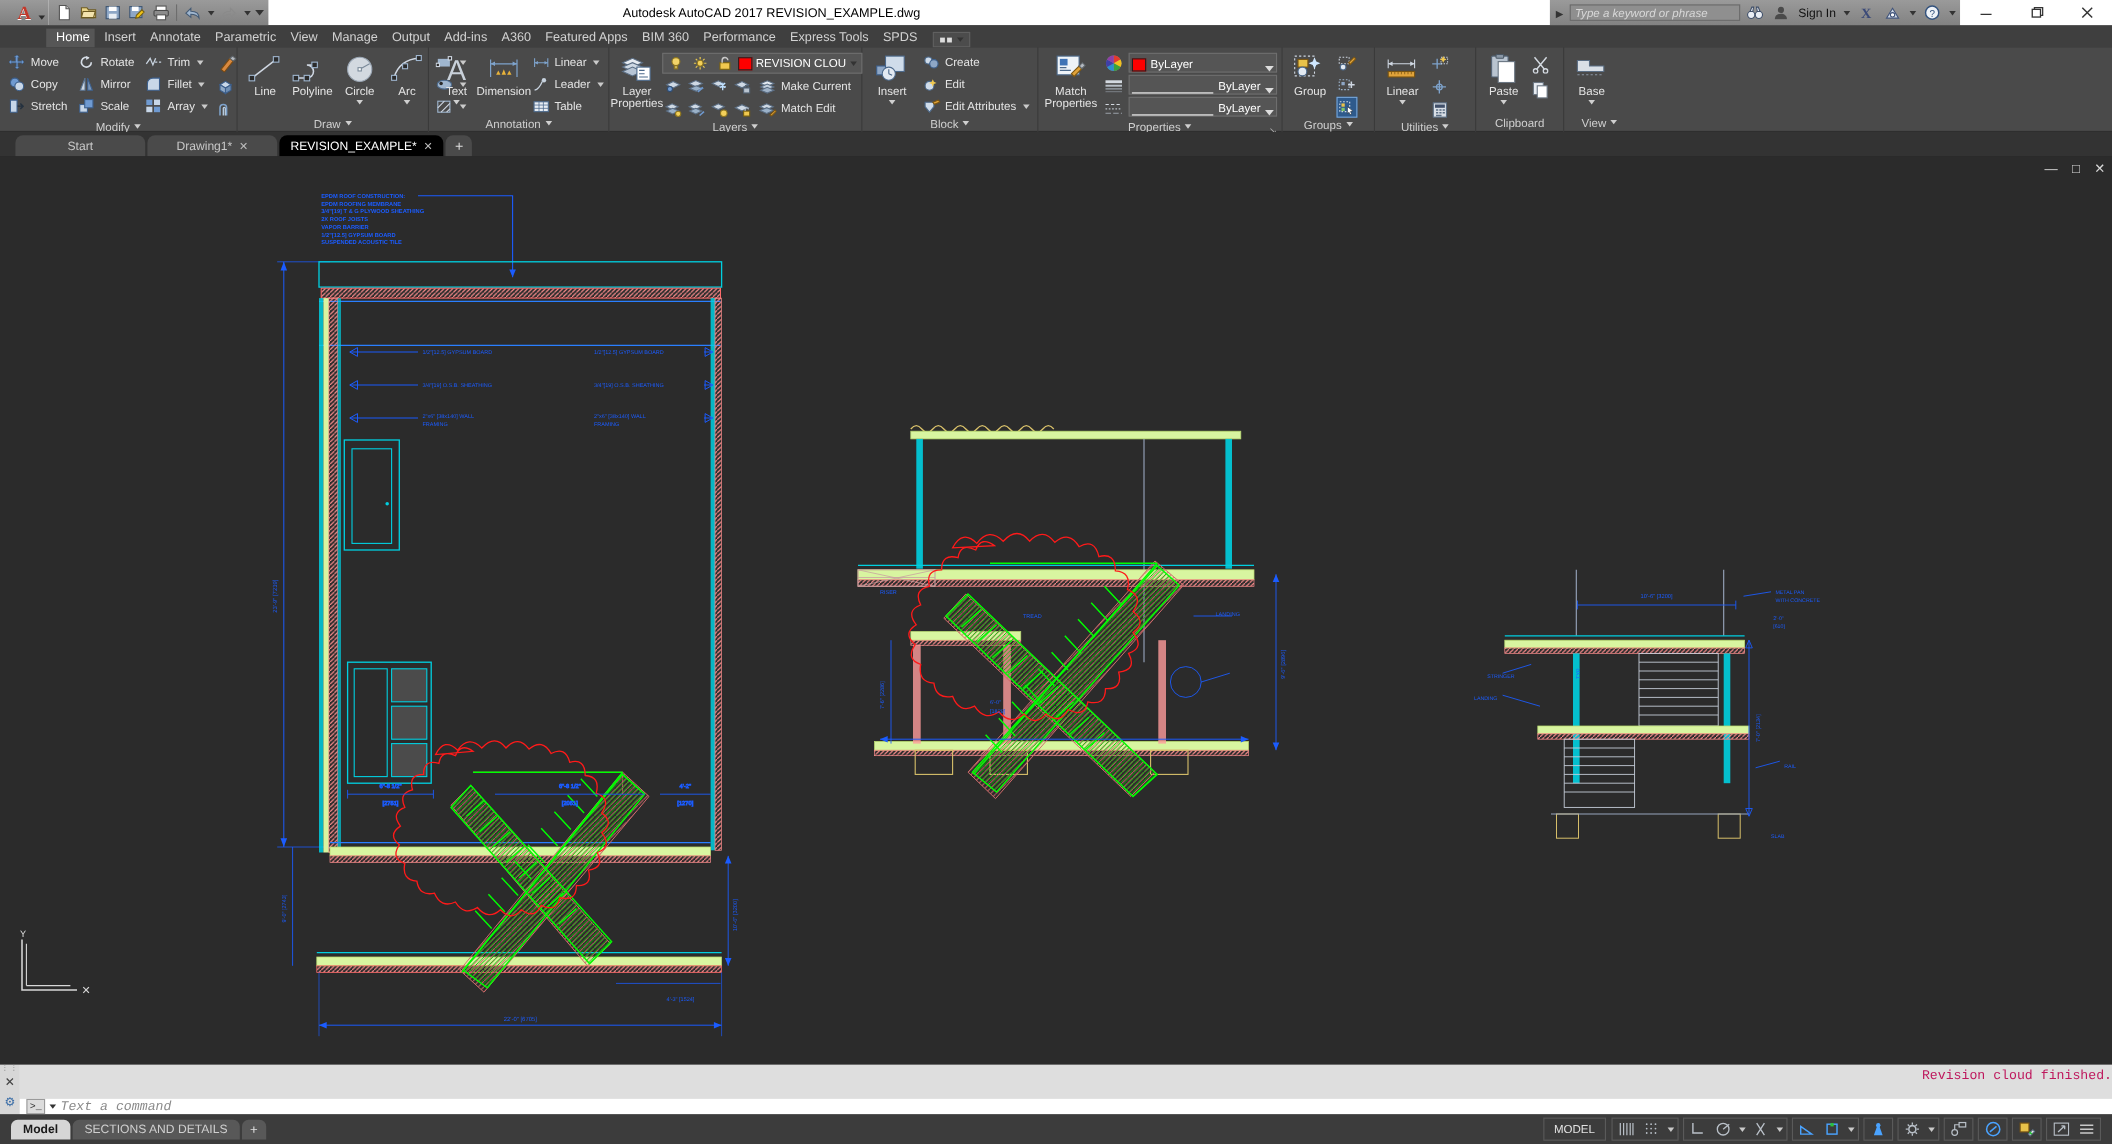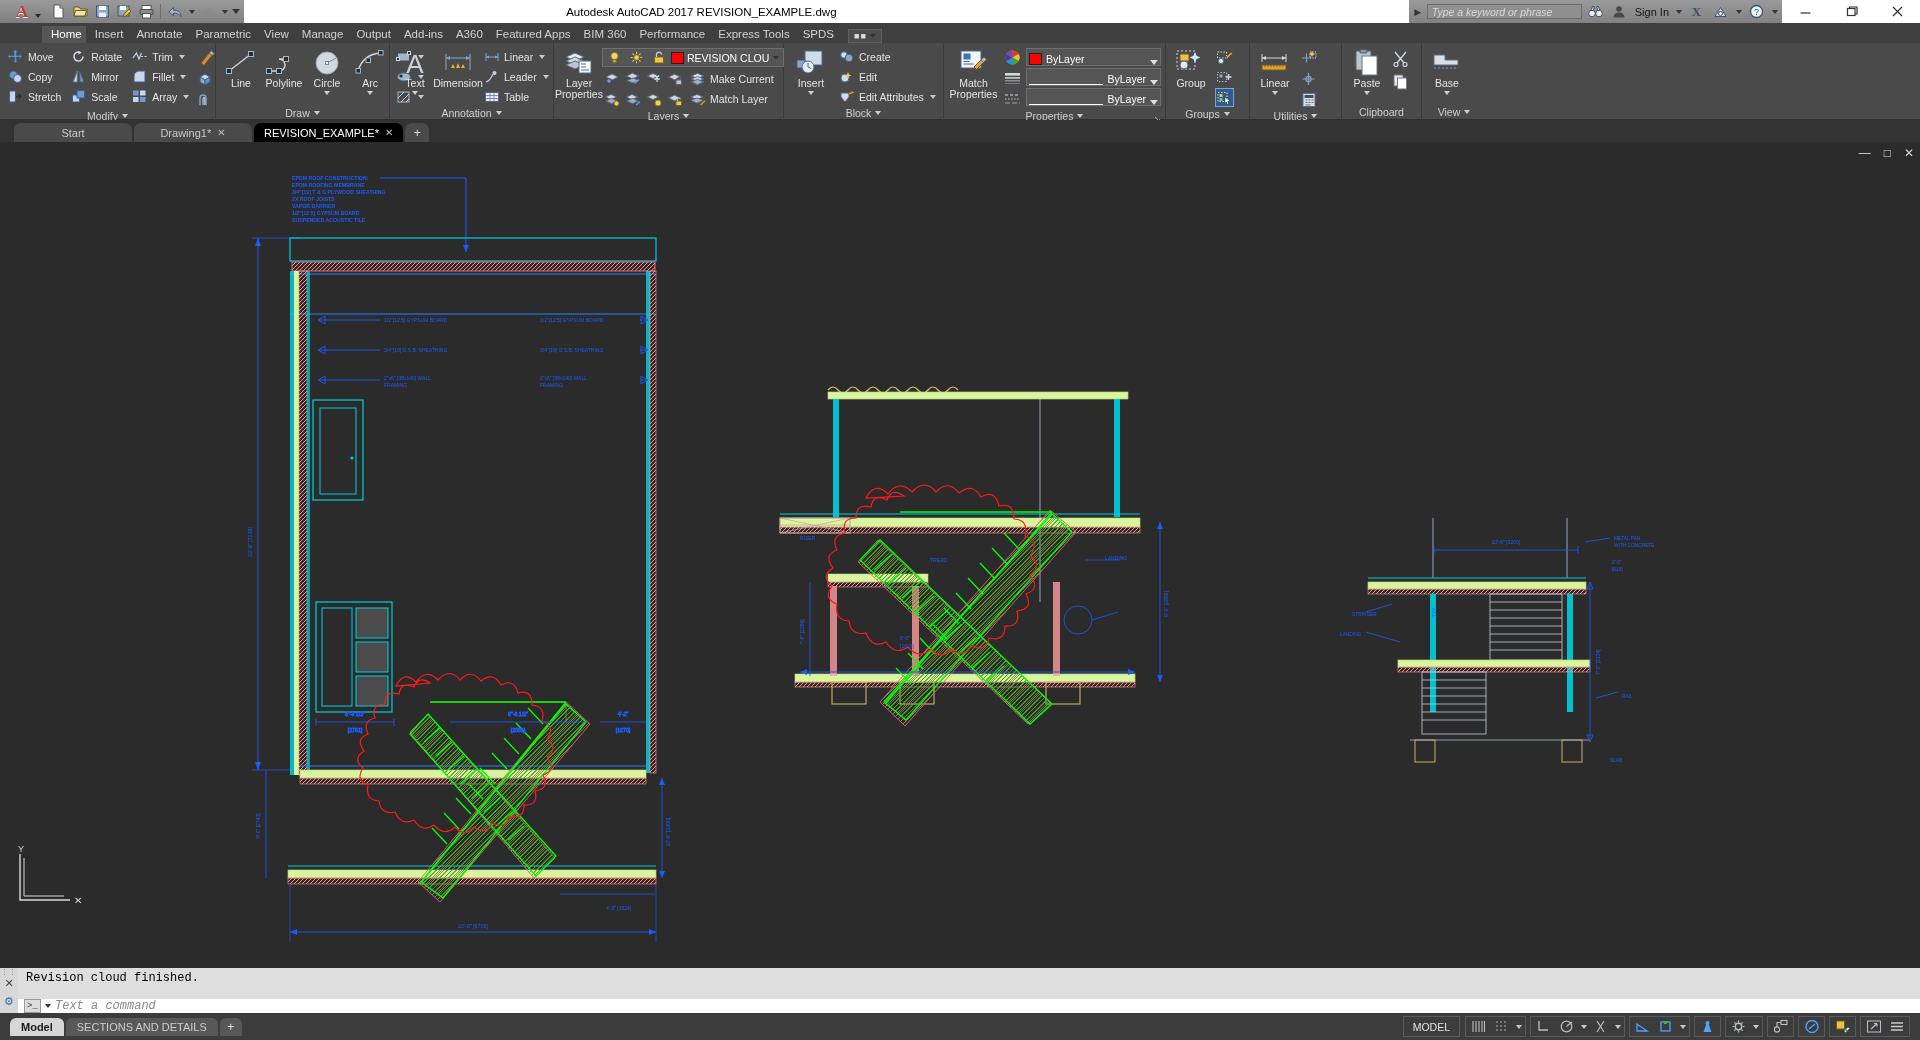--- a/index.html
+++ b/index.html
@@ -123,21 +123,21 @@
   
   #cmdline { position:absolute; left:0; top:968px; width:1920px; height:45px;
     background:#e9e9e9; display:flex; }
   #cmd-grip { width:18px; background:#d7d7d7; display:flex; flex-direction:column;
     align-items:center; padding-top:1px; }
   #cmd-grip .gdots { font-size:7px; color:#7a7a7a; line-height:5px; letter-spacing:1px;}
   #cmd-grip .gx { font-size:11px; color:#444; margin-top:3px; }
   #cmd-grip .gw { font-size:11px; color:#3d6fa8; margin-top:5px; }
   #cmd-main { flex:1; display:flex; flex-direction:column; }
   #cmd-history { height:32px; background:#dedede; font-family:"Liberation Mono", monospace;
-    font-size:12px; color:#000000; padding:3px 0 0 8px; }
+    font-size:12px; color:#be185d; padding:3px 0 0 8px;text-align:right; }
   #cmd-input-row { flex:1; background:#ffffff; display:flex; align-items:center;
     padding-left:6px; gap:4px; }
   #cmd-prompt { width:17px; height:14px; background:#dcdcdc; border:1px solid #9a9a9a;
     font-family:"Liberation Mono", monospace; font-size:9px; color:#333; text-align:center;
     line-height:13px; }
   #cmd-input { font-family:"Liberation Mono", monospace; font-size:12px; color:#8a8a8a;
     font-style:italic; }
 
   
   #statusbar { position:absolute; left:0; top:1013px; width:1920px; height:27px;
@@ -687,21 +687,21 @@
               <span class="lbl">Make Current</span>
             </div>
             <div class="smallbtn">
               <span class="ico">
                 <svg width="16" height="14" viewBox="0 0 16 14">
                     <path d="M1 5 l6-2.6 6 2.6 -6 2.6z" fill="#cfd9e4" stroke="#5b6e84"></path>
                     <path d="M1 8.5 l6-2.6 6 2.6 -6 2.6z" fill="#9ab1c8" stroke="#5b6e84"></path>
                     <path d="M10 12.5 l4.5-4.5 1.2 1.2 -4.5 4.5z" fill="#e0a33a" stroke="#7a5512"></path>
                   </svg>
               </span>
-              <span class="lbl">Match Layer</span>
+              <span class="lbl">Match Edit</span>
             </div>
           </div>
         </div>
       </div>
     </div>
     <div class="panel-title">
       <span>Layers</span><i class="pc"></i>
     </div>
   </div>
 

